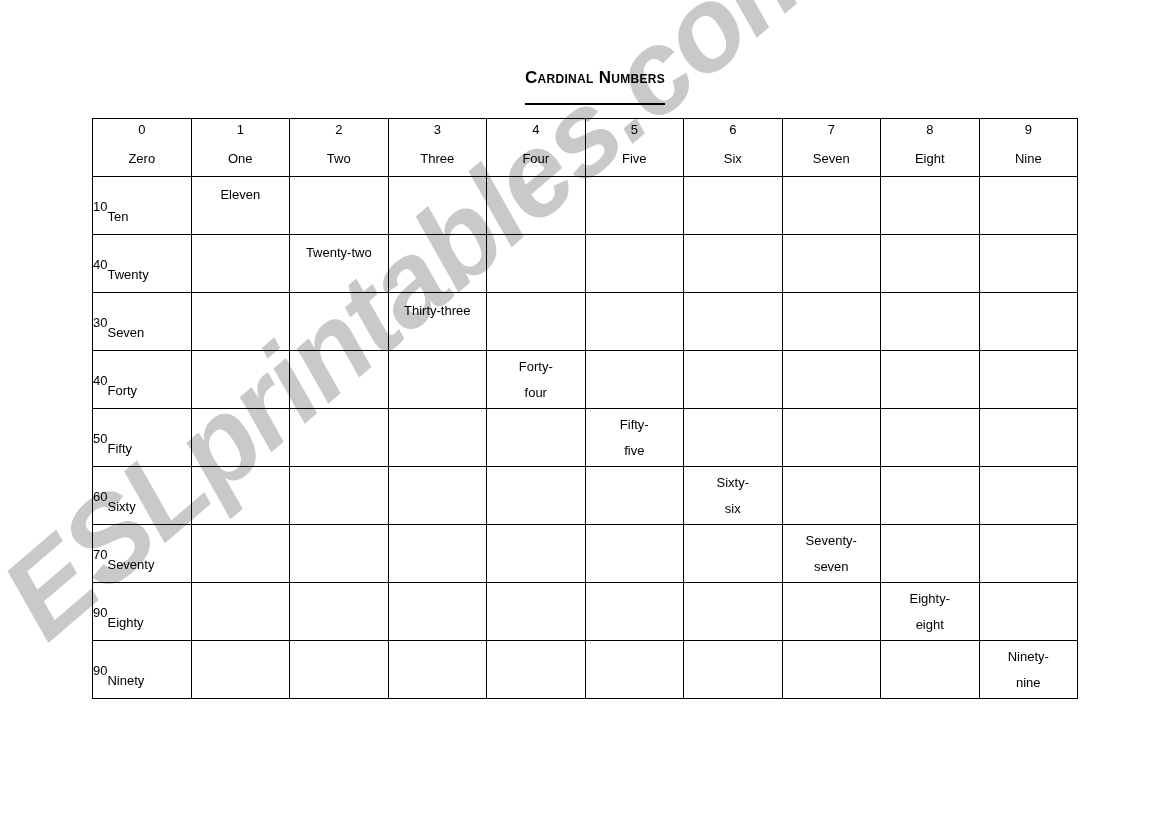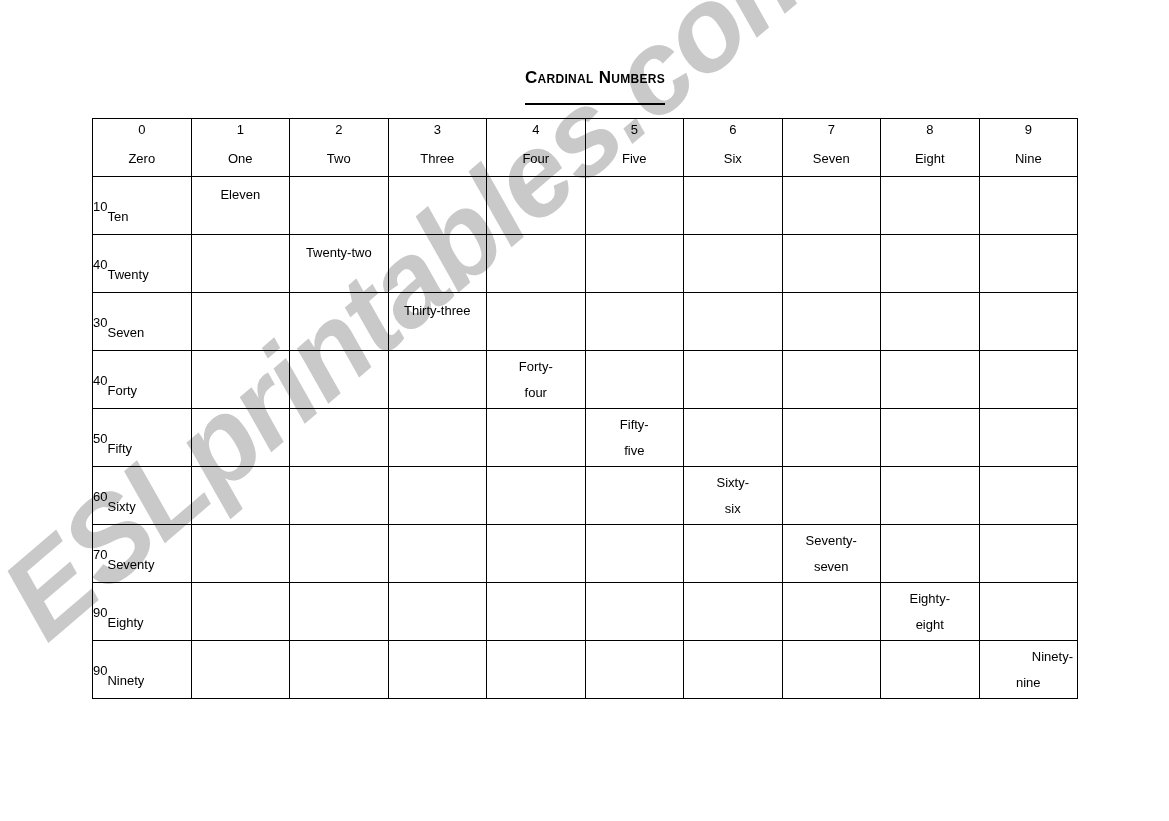--- a/index.html
+++ b/index.html
@@ -562,21 +562,21 @@
             <div class="data-cell-inner"></div>
           </td>
           <td>
             <div class="data-cell-inner"></div>
           </td>
           <td>
             <div class="data-cell-inner"></div>
           </td>
           <td>
             <div class="data-cell-inner" style="line-height: 26px;">
-              <div style="line-height: 26px; text-align: right;">Ninety-</div>
+              <div style="line-height: 26px;">Ninety-</div>
               <div style="line-height: 26px;">nine</div>
             </div>
           </td>
         </tr>
       </tbody>
   </table>
 
 </div>
 
 </body></html>

